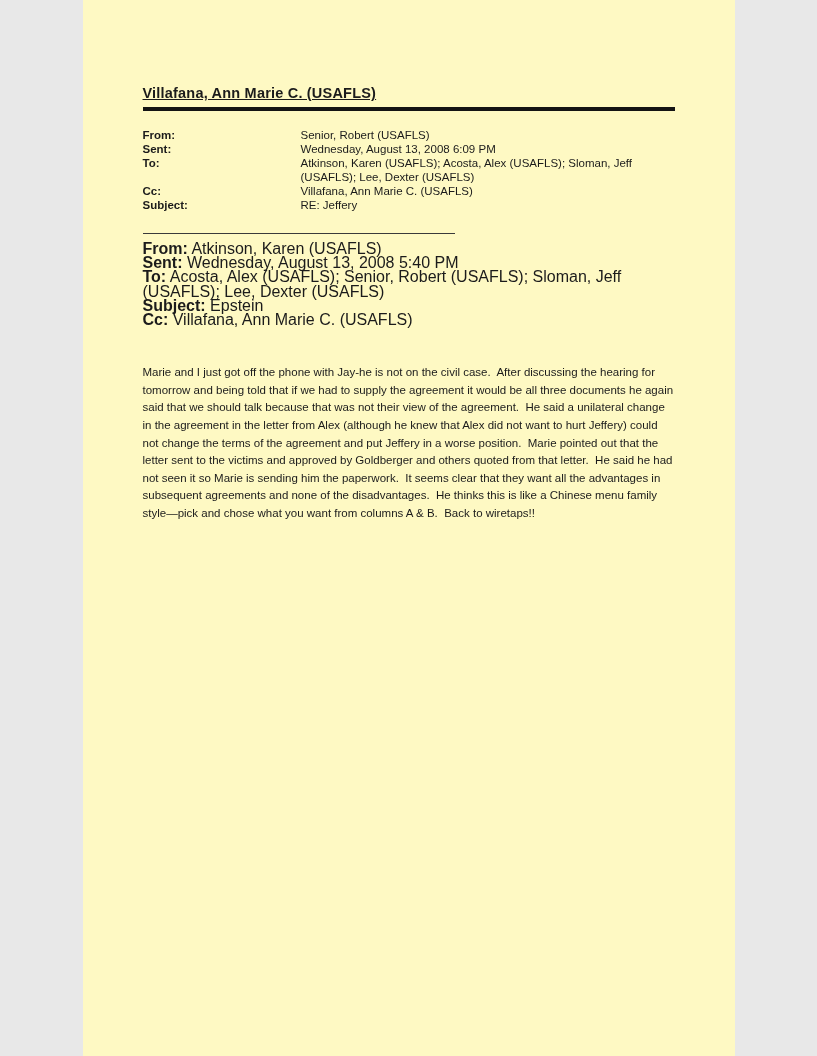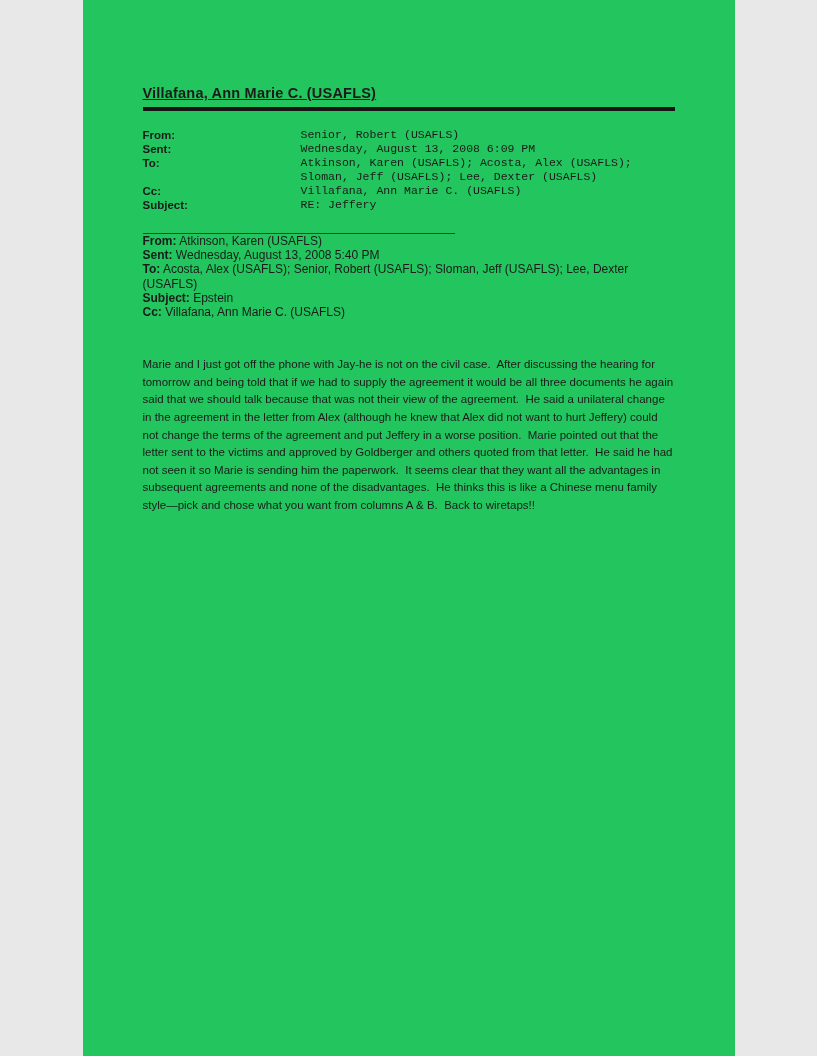--- a/index.html
+++ b/index.html
@@ -2,21 +2,21 @@
 <html><head>
 <meta charset="utf-8">
 <style>
   * { margin: 0; padding: 0; box-sizing: border-box; }
   html, body { background: #e8e8e8; }
   .page {
     position: relative;
     width: 652px;
     height: 1056px;
     margin: 0 auto;
-    background: #22c55e;
+    background: #fef9c3;
     font-family: "Liberation Sans", sans-serif;
     color: #1b1b1b;
     overflow: hidden;
   }
   .content { padding: 84px 60px 0 60px; }
 
   .doc-title-wrap {
     border-bottom: 4px solid #141414;
     padding-bottom: 5px;
   }
@@ -30,39 +30,39 @@
   .fields {
     margin-top: 17px;
     font-size: 11.5px;
     line-height: 14px;
   }
   .field-row { display: flex; }
   .field-label {
     flex: 0 0 158px;
     font-weight: bold;
   }
-  .field-value { flex: 1 1 auto; max-width: 508px; font-family: Liberation Mono, monospace; }
+  .field-value { flex: 1 1 auto; max-width: 508px; }
 
   .body-text {
     font-size: 11.5px;
     line-height: 17.6px;
     white-space: pre-wrap;
   }
   .body1 { margin-top: 35px; }
 
   .separator {
     margin-top: 21px;
     width: 312px;
     height: 0;
     border-top: 1px solid #3a3a3a;
   }
 
   .hdr2 {
-    margin-top: 0;
-    font-size: 12px;
+    margin-top: 8px;
+    font-size: 16px;
     line-height: 14.2px;
   }
   .hdr2 .hdr-label { font-weight: bold; }
 
   .body2 { margin-top: 37px; }
 
   .page-number {
     position: absolute;
     left: 0;
     right: 0;

